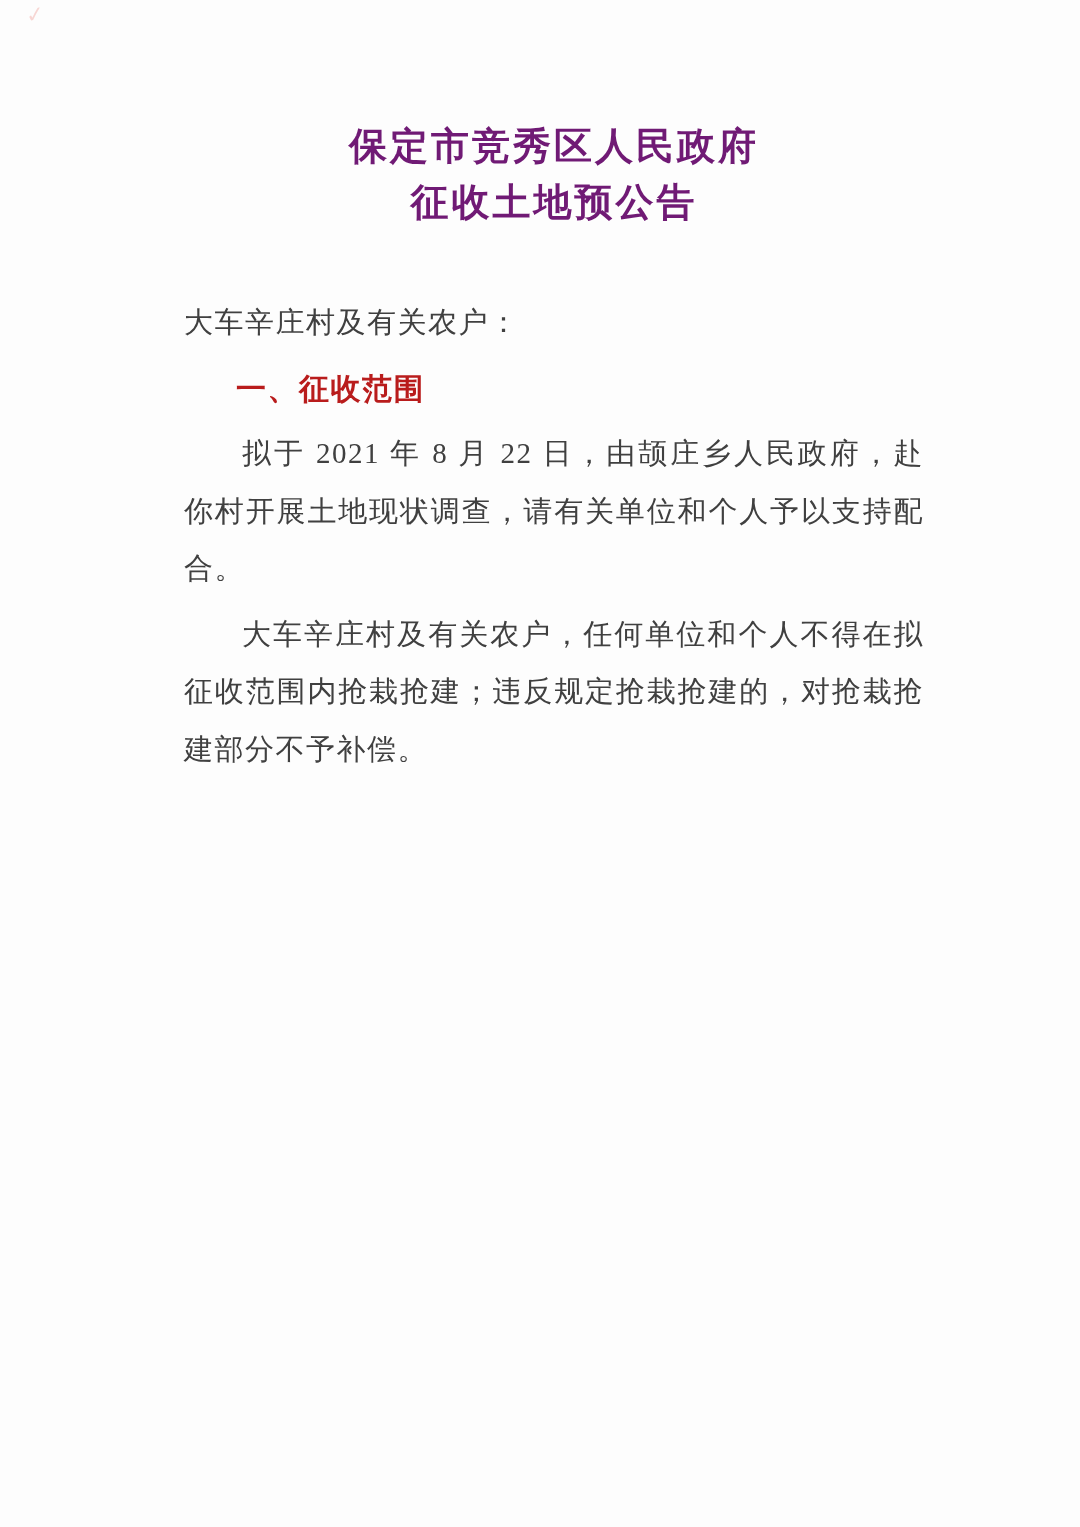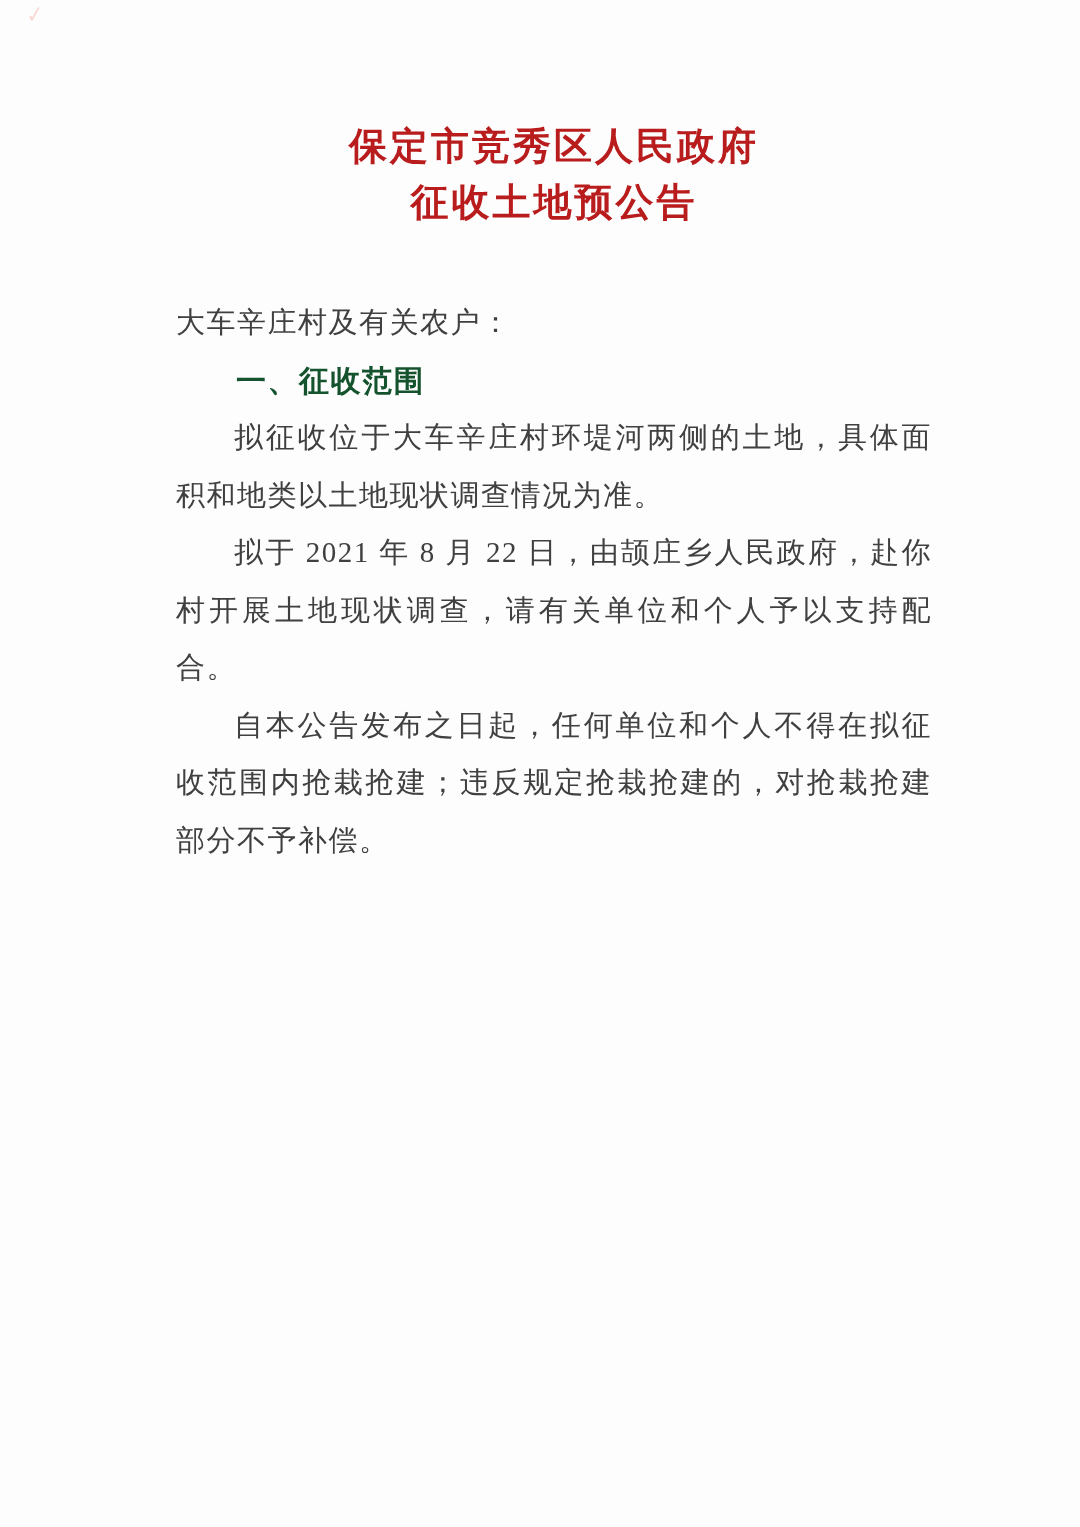--- a/index.html
+++ b/index.html
@@ -34,49 +34,49 @@
     width: 756px;
   }
   .doc-title {
     margin: 0;
     text-align: center;
     font-family: "Liberation Sans", sans-serif;
     font-weight: 700;
     font-size: 38px;
     line-height: 56px;
     letter-spacing: 3px;
-    color: #b91c1c;
+    color: #701a75;
   }
   .doc-title .title-line {
     display: block;
   }
   .body-text {
     margin-top: 64px;
     font-size: 29px;
     line-height: 57.5px;
     letter-spacing: 1.5px;
     text-align: justify;
     text-justify: inter-character;
     color: #404040;
   }
   .body-text p {
-    margin: 0;
+    margin: 8px;
   }
   .para-indent {
     text-indent: 2em;
   }
   .section-heading {
     margin: 0;
     font-family: Liberation Sans, sans-serif;
     font-weight: 700;
     font-size: 30px;
     line-height: 57.5px;
     letter-spacing: 1.5px;
     text-indent: 2em;
-    color: #14532d;
+    color: #b91c1c;
     text-align: left;
   }
 </style>
 </head>
 <body>
 
 <div class="page">
 
   <div class="corner-mark">✓</div>
 
@@ -87,24 +87,23 @@
       <span class="title-line">征收土地预公告</span>
     </h1>
 
     <div class="body-text">
 
       <p>大车辛庄村及有关农户：</p>
 
 
       <h2 class="section-heading">一、征收范围</h2>
 
-      <p class="para-indent">拟征收位于大车辛庄村环堤河两侧的土地，具体面积和地类以土地现状调查情况为准。</p>
 
 
 
 
       <p class="para-indent">拟于 2021 年 8 月 22 日，由颉庄乡人民政府，赴你村开展土地现状调查，请有关单位和个人予以支持配合。</p>
 
-      <p class="para-indent">自本公告发布之日起，任何单位和个人不得在拟征收范围内抢栽抢建；违反规定抢栽抢建的，对抢栽抢建部分不予补偿。</p>
+      <p class="para-indent">大车辛庄村及有关农户，任何单位和个人不得在拟征收范围内抢栽抢建；违反规定抢栽抢建的，对抢栽抢建部分不予补偿。</p>
 
     </div>
   </div>
 </div>
 
 </body></html>

